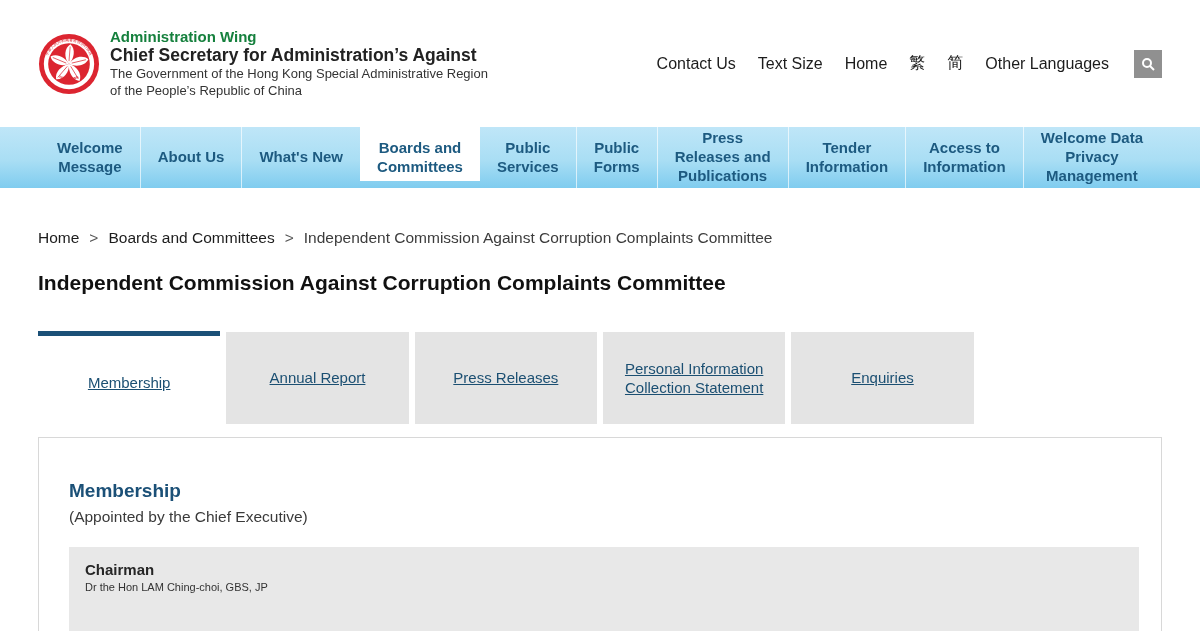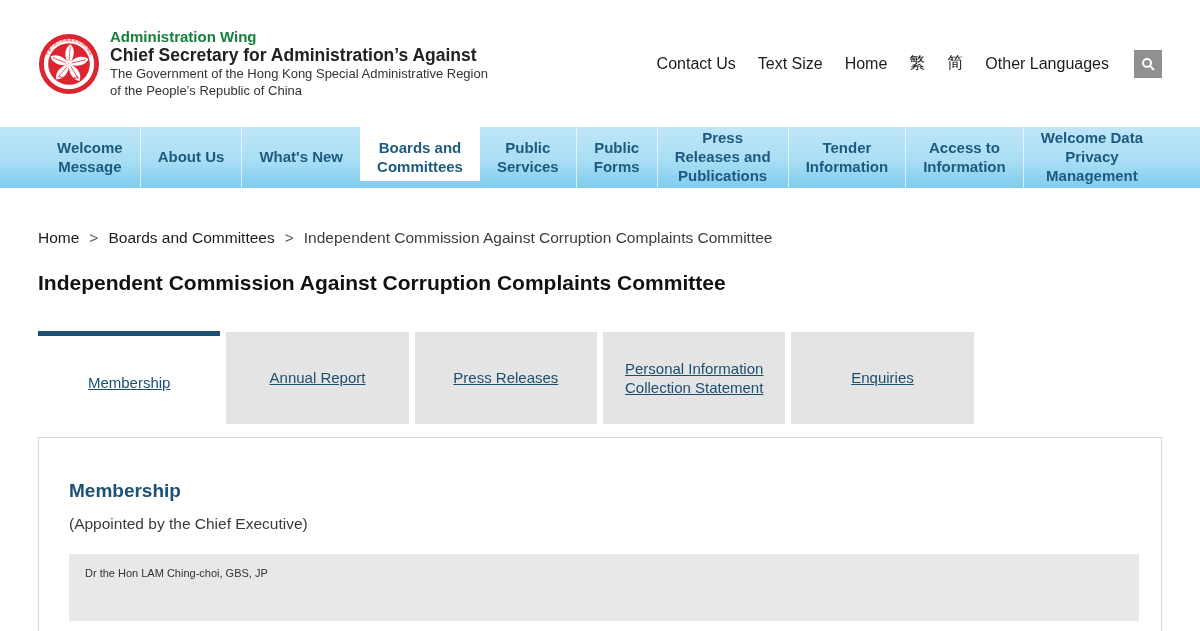--- a/index.html
+++ b/index.html
@@ -42,21 +42,21 @@
           align-items:start; }
   .tab { height:92px; background:#e4e4e4; display:flex; align-items:center; justify-content:center;
          text-align:center; cursor:pointer; padding:0 14px; }
   .tab a { color:#1b4f72; font-size:15px; text-decoration:underline; line-height:1.3; }
   .tab.active { background:#fff; border-top:5px solid #1b5077; height:98px; margin-top:-1px; }
 
   
   .content-box { margin:8px 38px 0; border:1px solid #d8d8d8; height:260px; background:#fff; }
   .content-inner { padding:42px 22px 0 30px; }
   .section-heading { color:#1b5077; font-size:19px; font-weight:bold; }
-  .section-sub { margin-top:13px; font-size:15.5px; color:#3a3a3a; }
+  .section-sub { margin-top:6px; font-size:15.5px; color:#3a3a3a; }
   .role-panel { margin-top:21px; background:#e8e8e8; padding:12px 16px 40px; }
   .role-title { font-size:15px; font-weight:bold; color:#262626; line-height:1.4; }
   .role-name { font-size:11px; color:#333; line-height:1.4; }
 </style>
 </head>
 <body>
 
 <div class="header">
   <div class="logo">
     <svg viewBox="0 0 64 64" width="62" height="62">
@@ -162,16 +162,17 @@
   <div class="tab">
     <a>Enquiries</a>
   </div>
 </div>
 
 <div class="content-box">
   <div class="content-inner">
     <h2 class="section-heading">Membership</h2>
     <div class="section-sub">(Appointed by the Chief Executive)</div>
     <div class="role-panel">
+      <div class="role-title">Chairman</div>
       <div class="role-name">Dr the Hon LAM Ching-choi, GBS, JP</div>
     </div>
   </div>
 </div>
 
 </body></html>

